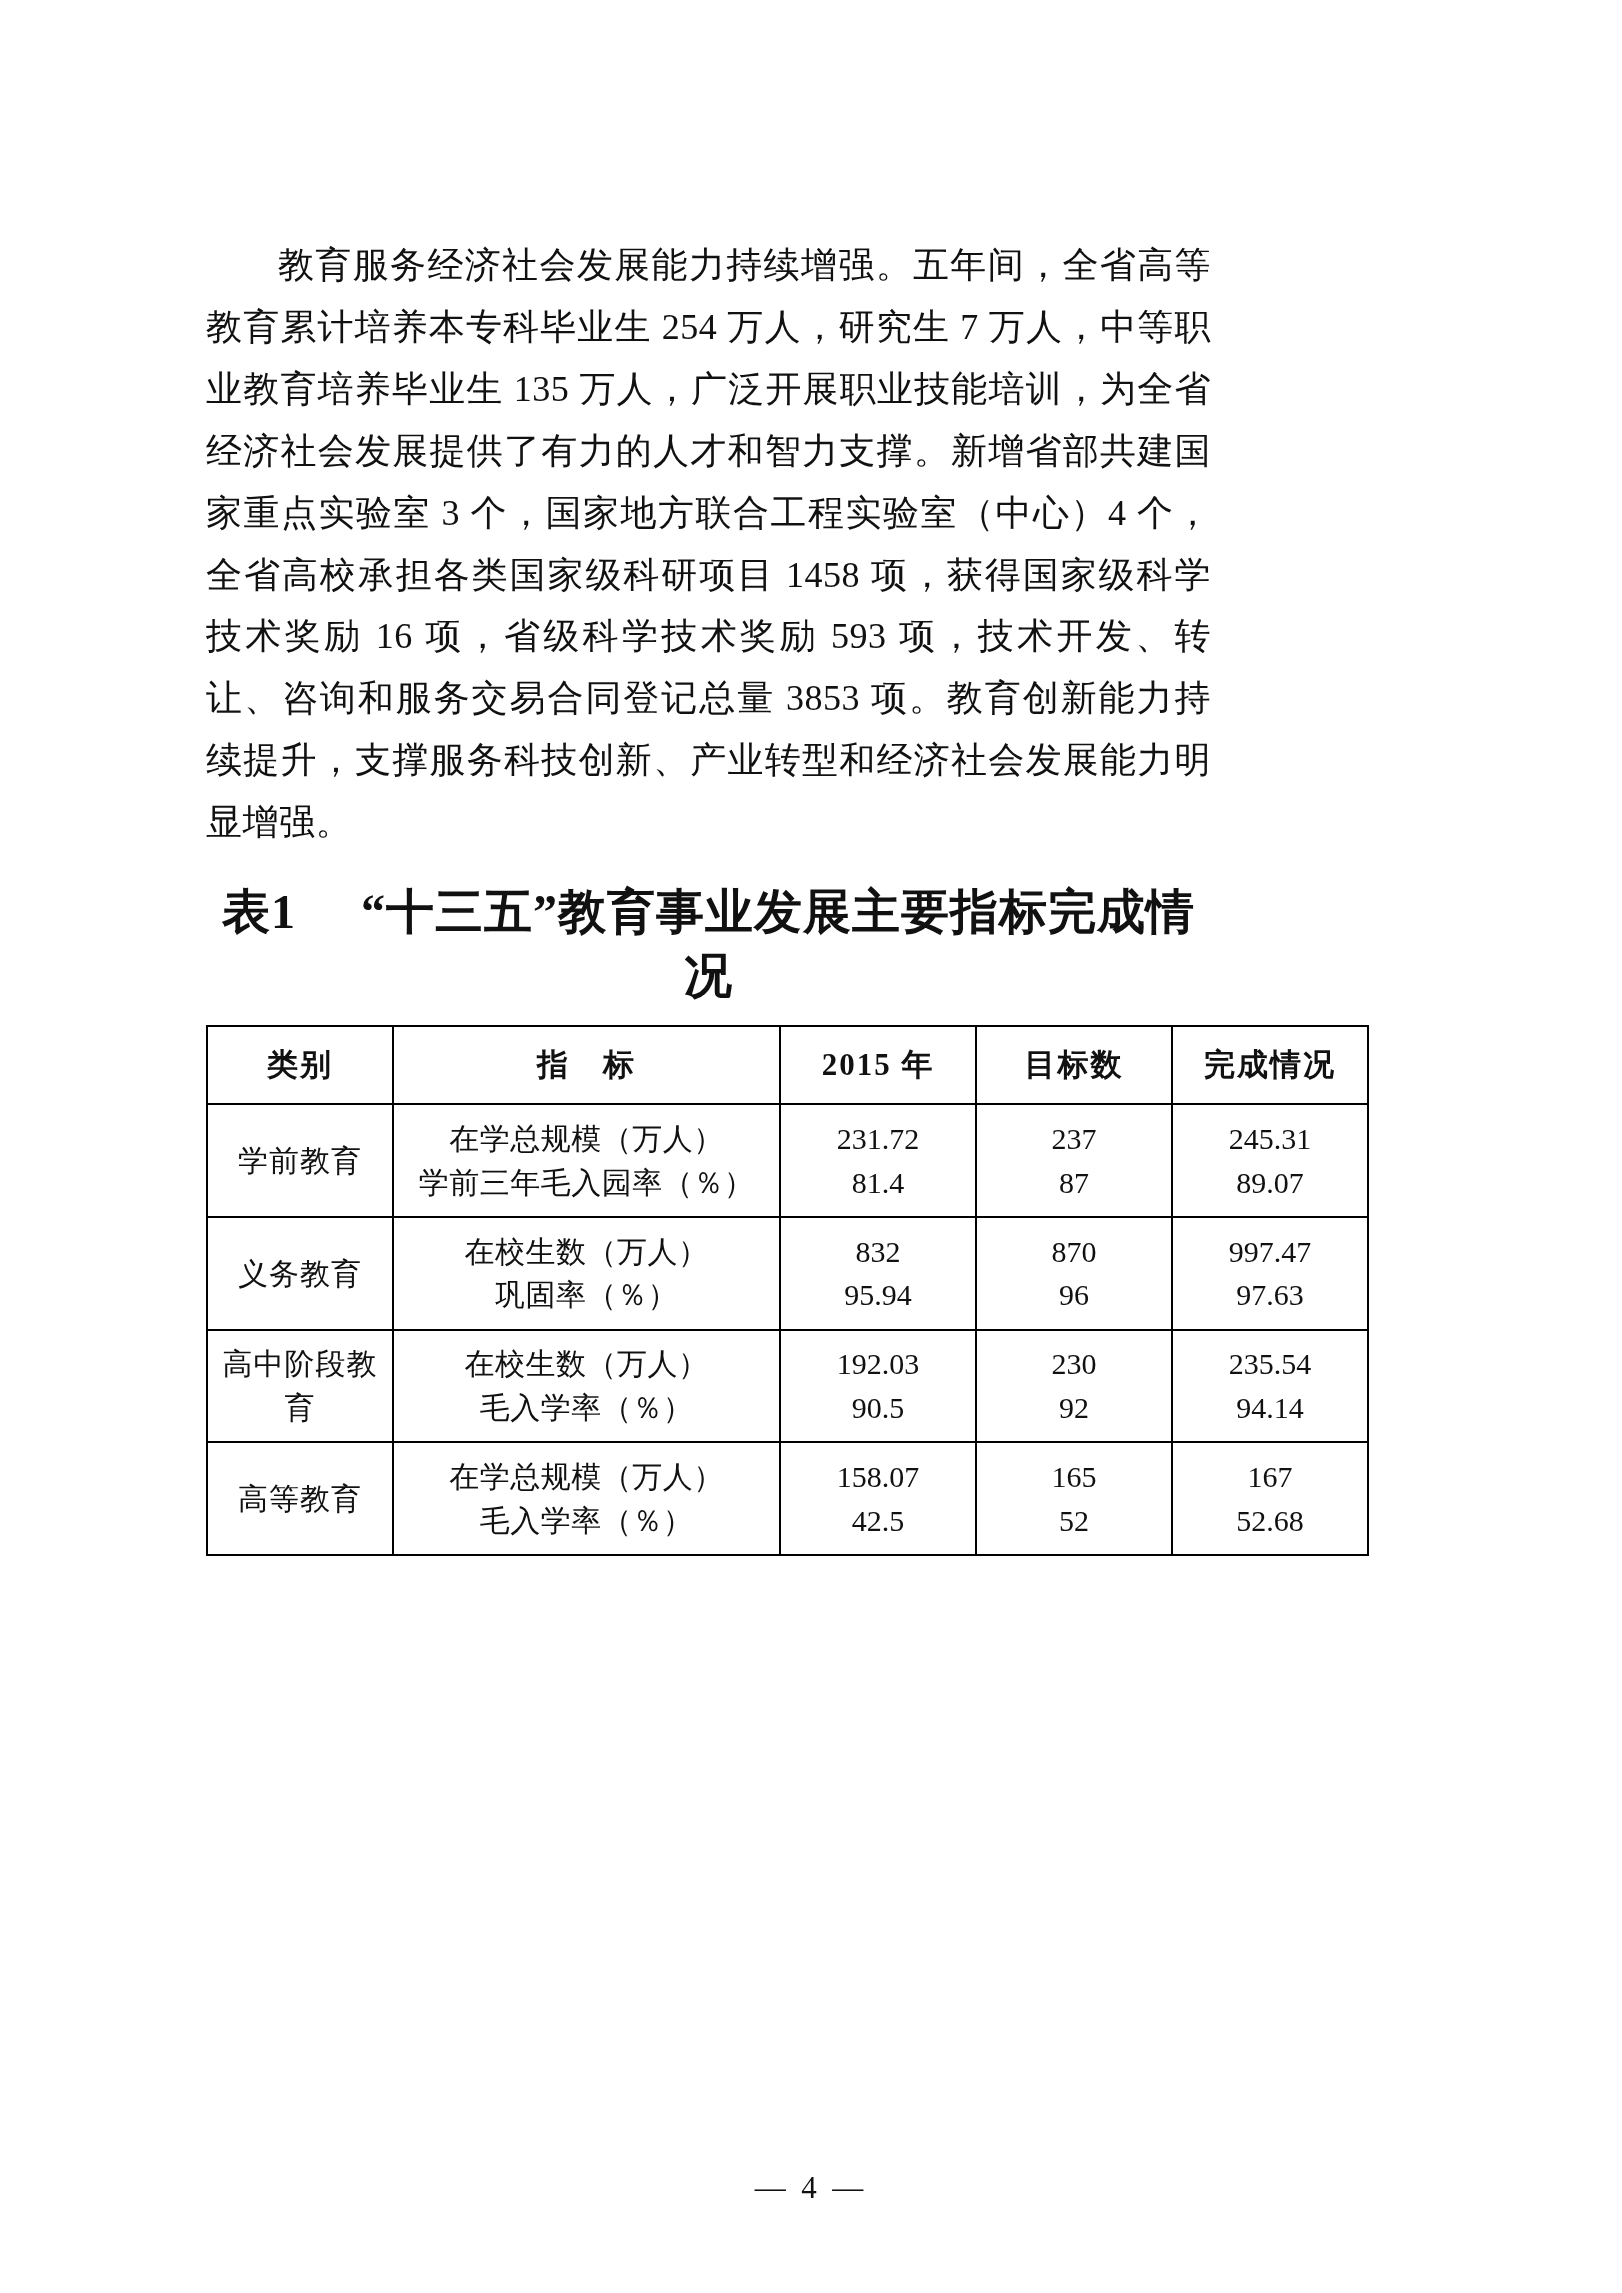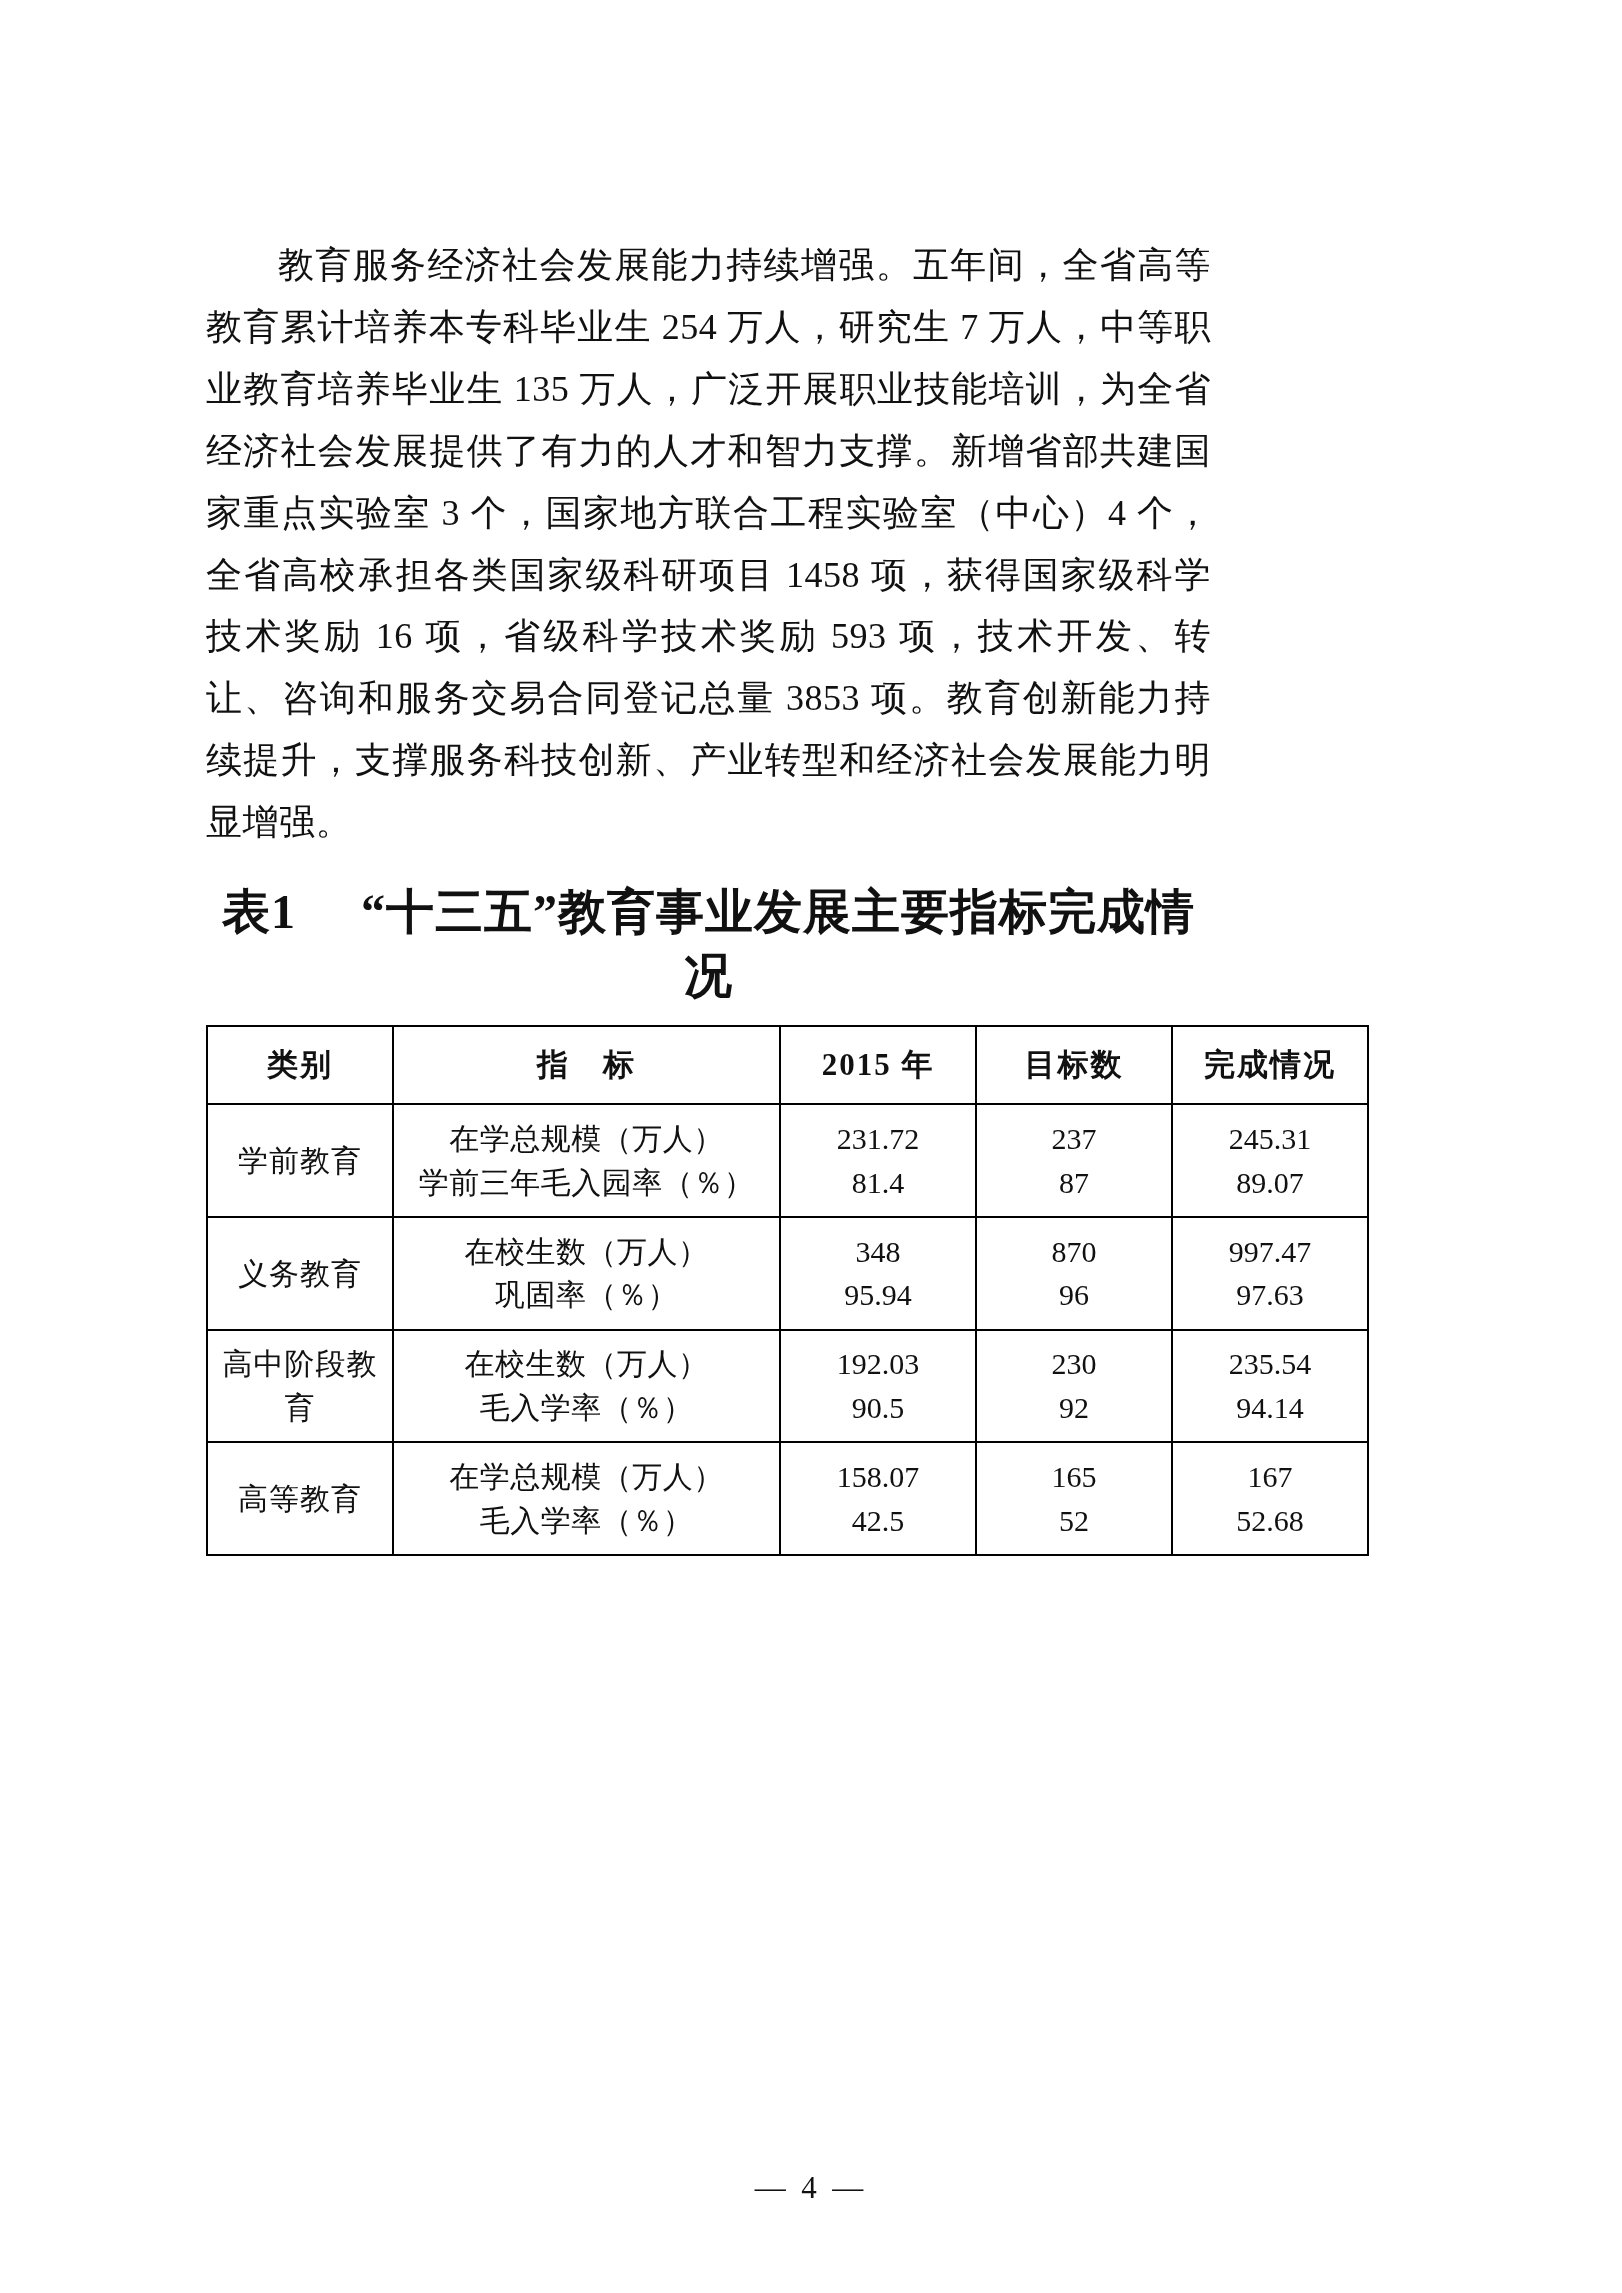--- a/index.html
+++ b/index.html
@@ -140,21 +140,21 @@
           <span class="sub">89.07</span>
         </td>
       </tr>
       <tr>
         <td class="cat">义务教育</td>
         <td class="ind">
           <span class="sub">在校生数（万人）</span>
           <span class="sub">巩固率（％）</span>
         </td>
         <td>
-          <span class="sub">348</span>
+          <span class="sub">832</span>
           <span class="sub">95.94</span>
         </td>
         <td>
           <span class="sub">870</span>
           <span class="sub">96</span>
         </td>
         <td>
           <span class="sub">997.47</span>
           <span class="sub">97.63</span>
         </td>

